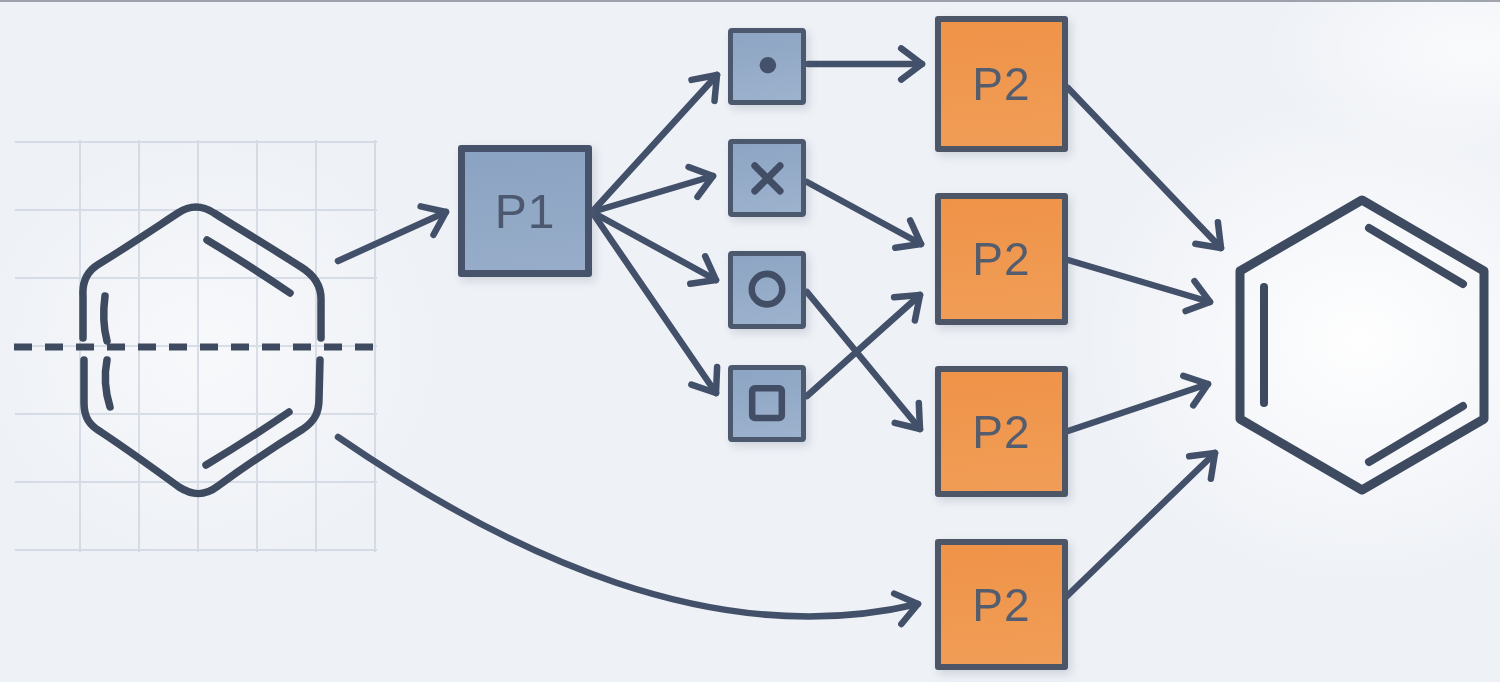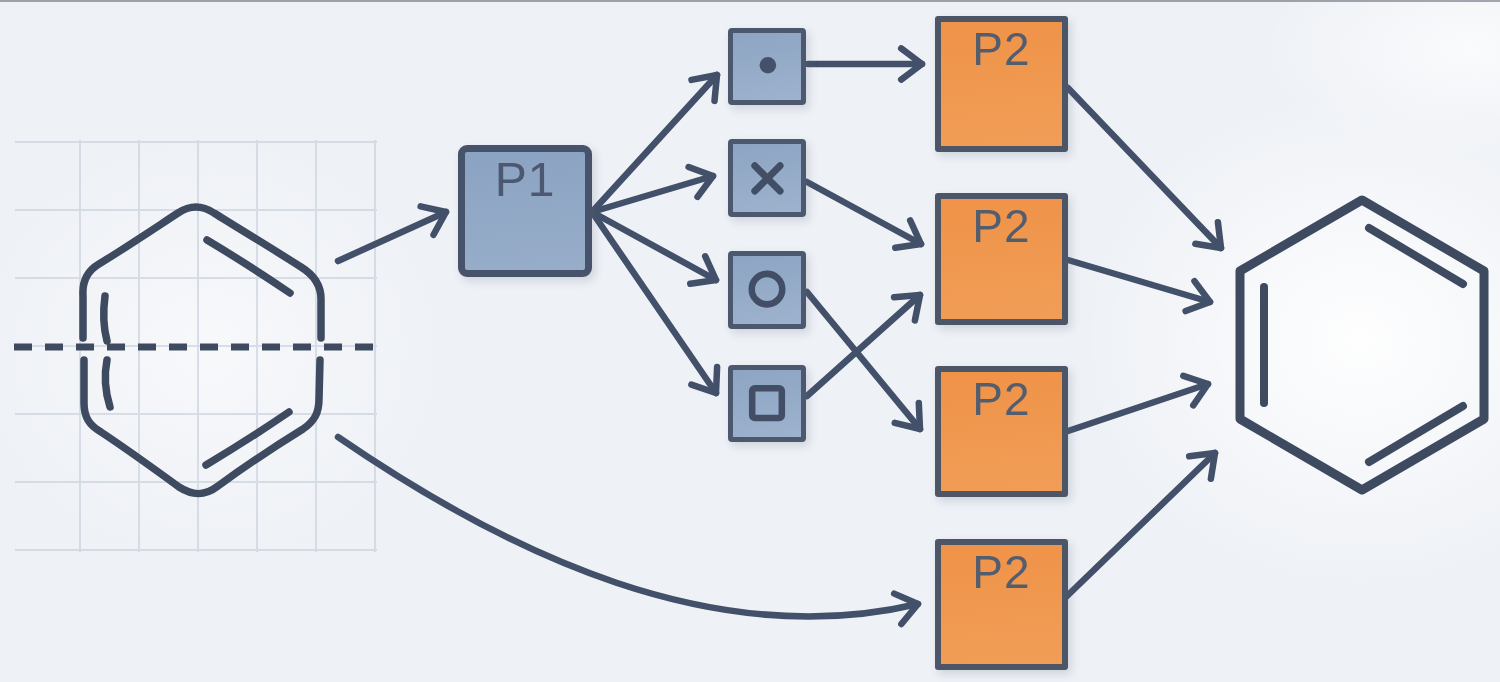--- a/index.html
+++ b/index.html
@@ -13,27 +13,27 @@
   #glow-right{left:1080px;top:90px;width:560px;height:500px;
     background:radial-gradient(closest-side,rgba(255,255,255,.95),rgba(255,255,255,0));}
   #glow-left{left:-30px;top:130px;width:480px;height:440px;
     background:radial-gradient(closest-side,rgba(255,255,255,.55),rgba(255,255,255,0));}
   #glow-topright{left:1260px;top:-60px;width:420px;height:220px;
     background:radial-gradient(closest-side,rgba(255,255,255,.7),rgba(255,255,255,0));}
   #top-edge{position:absolute;left:0;top:0;width:1500px;height:2px;
     background:rgba(58,64,78,.45);}
   #canvas{position:absolute;left:0;top:0;}
 
-  .node{position:absolute;display:flex;justify-content:center;
+  .node{position:absolute;display:flex;align-items:center;justify-content:center;
     box-sizing:border-box;
     box-shadow:3px 4px 8px rgba(96,108,130,.22);}
   .node span{letter-spacing:1px;font-weight:500;}
 
   .p1{left:458px;top:145px;width:134px;height:132px;
-    border:7px solid #46536b;border-radius:9px;
+    border:7px solid #46536b;border-radius:3px;
     background:linear-gradient(175deg,var(--process-fill,#8ba3c2),#97adc9);}
   .p1 span{font-size:48px;color:#4c586f;}
 
   .op{left:728px;width:78px;height:78px;
     border:5px solid #4b586e;border-radius:4px;
     background:linear-gradient(170deg,#8da5c3,#9db2cd);}
   #op-dot{top:28px;height:77px;}
   #op-cross{top:139px;}
   #op-circle{top:251px;}
   #op-square{top:365px;height:77px;}

